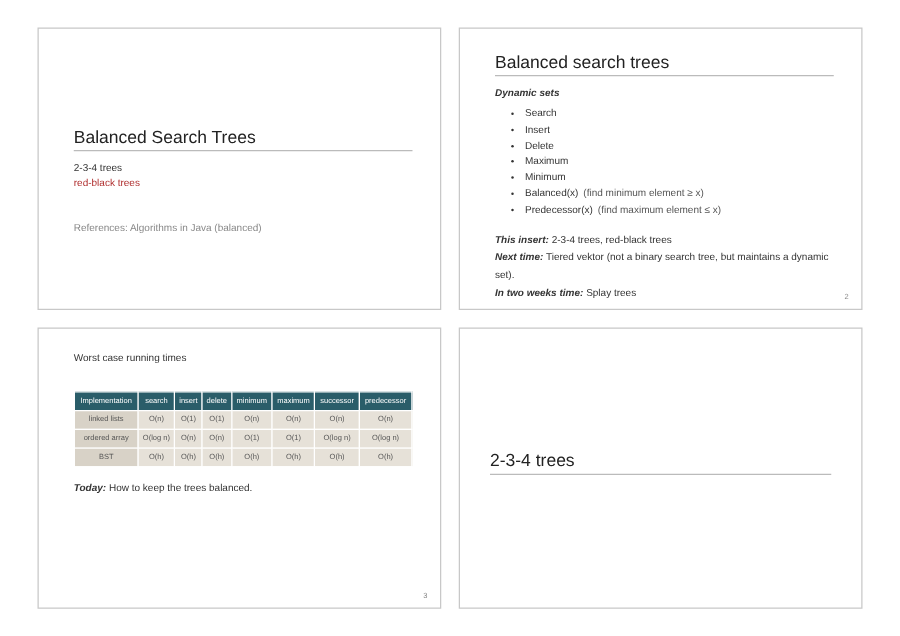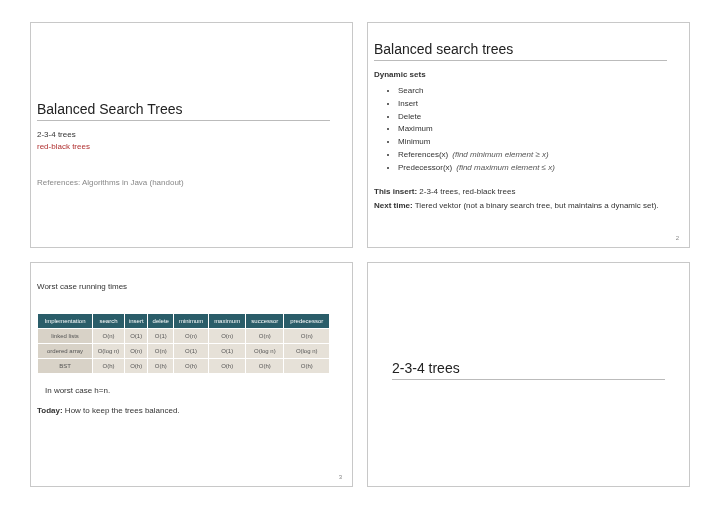--- a/index.html
+++ b/index.html
@@ -17,41 +17,41 @@
     grid-template-rows: 1fr 1fr;
     gap: 14px;
     padding: 22px 30px;
     width: 720px;
     height: 509px;
   }
   .slide {
     border: 1px solid #c8c8c8;
     background: #fff;
     position: relative;
-    padding: 18px 22px 14px 6px;
+    padding: 18px 22px 14px 28px;
     overflow: hidden;
   }
   .title {
     font-size: 14px;
     font-weight: 300;
     color: #222;
     border-bottom: 1px solid #bbb;
     padding-bottom: 3px;
     margin-bottom: 8px;
   }
   .sub {
     font-size: 8px;
     color: #333;
     line-height: 1.5;
   }
   .sub.light { color: #888; margin-top: 24px; }
-  .bold { font-weight: 600; }
+  .bold { font-weight: 600; font-style: italic; }
   .bullets { list-style: disc; padding-left: 24px; }
   .bullets li { font-size: 8px; line-height: 1.6; color: #333; }
-  .bullets li .hint { font-style: italic; color: #555; margin-left: 4px; }
+  .bullets li .hint { color: #555; margin-left: 4px; }
   .spaced-lines p { font-size: 8px; line-height: 1.8; color: #333; }
   .pagenum {
     position: absolute;
     right: 10px;
     bottom: 6px;
     font-size: 6px;
     color: #888;
   }
   
   .slide1-inner { margin-top: 60px; }
@@ -86,39 +86,40 @@
 </head>
 <body>
 
 <div class="grid">
 
   <div class="slide">
     <div class="slide1-inner">
       <div class="title">Balanced Search Trees</div>
       <div class="sub">2-3-4 trees</div>
       <div class="sub" style="color:#b03030">red-black trees</div>
-      <div class="sub light">References: Algorithms in Java (handout)</div>
+      <div class="sub light">References: Algorithms in Java (balanced)</div>
     </div>
   </div>
 
   <div class="slide">
     <div class="title">Balanced search trees</div>
     <div class="sub bold" style="margin-bottom:4px;">Dynamic sets</div>
     <ul class="bullets">
       <li><span>Search</span></li>
       <li><span>Insert</span></li>
       <li><span>Delete</span></li>
       <li><span>Maximum</span></li>
       <li><span>Minimum</span></li>
-      <li><span>References(x)</span><span class="hint">(find minimum element ≥ x)</span></li>
+      <li><span>Balanced(x)</span><span class="hint">(find minimum element ≥ x)</span></li>
       <li><span>Predecessor(x)</span><span class="hint">(find maximum element ≤ x)</span></li>
     </ul>
     <div class="spaced-lines" style="margin-top:10px;">
       <p><span class="bold">This insert:</span><span> 2-3-4 trees, red-black trees</span></p>
       <p><span class="bold">Next time:</span><span> Tiered vektor (not a binary search tree, but maintains a dynamic set).</span></p>
+      <p><span class="bold">In two weeks time:</span><span> Splay trees</span></p>
     </div>
     <div class="pagenum">2</div>
   </div>
 
   <div class="slide">
     <div class="sub" style="margin-bottom:20px;">Worst case running times</div>
     <table class="ds">
       <thead>
         <tr>
           <th>Implementation</th>
@@ -158,21 +159,20 @@
           <td>O(h)</td>
           <td>O(h)</td>
           <td>O(h)</td>
           <td>O(h)</td>
           <td>O(h)</td>
           <td>O(h)</td>
         </tr>
       </tbody>
     </table>
     <div class="spaced-lines" style="padding-left:8px;">
-      <p>In worst case h=n.</p>
     </div>
     <div class="spaced-lines" style="margin-top:6px;">
       <p><span class="bold">Today:</span><span> How to keep the trees balanced.</span></p>
     </div>
     <div class="pagenum">3</div>
   </div>
 
   <div class="slide">
     <div class="center-title">
       <div class="title" style="border-bottom:1px solid #bbb;">2-3-4 trees</div>

